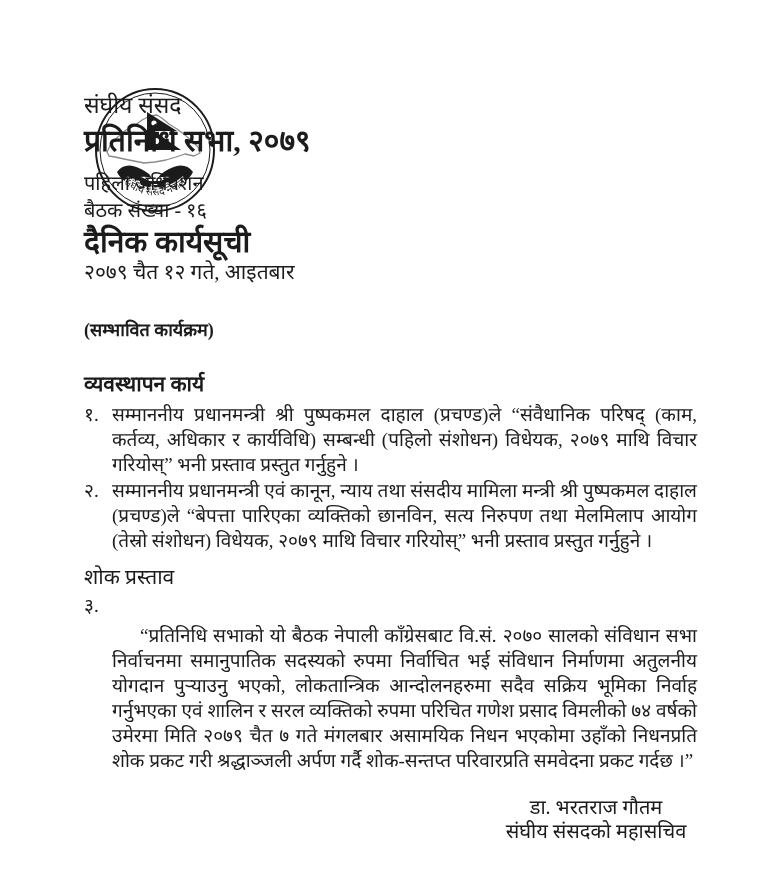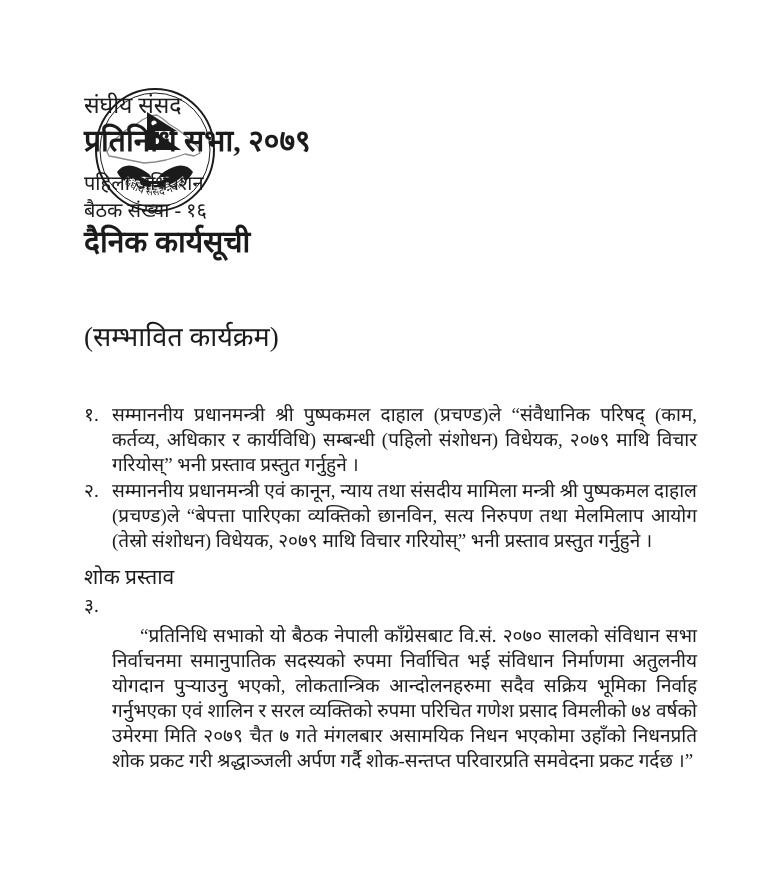--- a/index.html
+++ b/index.html
@@ -13,21 +13,21 @@
     overflow:hidden;
   }
   .centerband{position:absolute;left:84px;width:613px;}
   .t-org{top:88px;font-size:23px;}
   .t-house{top:119px;font-size:30px;font-weight:700;}
   .t-session{top:169px;font-size:20px;}
   .t-meeting{top:196px;font-size:20px;}
   .t-doctitle{top:220px;font-size:30px;font-weight:700;}
   .t-date{top:257px;font-size:21px;}
   .t-time{top:289px;font-size:21px;}
-  .t-programme{top:317px;font-size:27px;font-weight:400;}
+  .t-programme{top:317px;font-size:18px;font-weight:700;}
   .t-sec1{top:369px;font-size:21px;font-weight:700;}
   .t-sec2{top:562px;font-size:21px;font-weight:400;}
   .agenda-item{
     position:absolute;left:84px;width:613px;
     padding-left:28px;box-sizing:border-box;
     font-size:19px;line-height:25px;
     text-align:justify;
   }
   .agenda-item .num{
     position:absolute;left:0;top:0;
@@ -81,35 +81,41 @@
         <textPath href="#seal-arc" startOffset="50%" text-anchor="middle">संघीय संसद नेपाल</textPath>
       </text>
     </svg>
   </div>
 
   <div class="centerband t-org">संघीय संसद</div>
   <div class="centerband t-house">प्रतिनिधि सभा, २०७९</div>
   <div class="centerband t-session">पहिलो अधिवेशन</div>
   <div class="centerband t-meeting">बैठक संख्या - १६</div>
   <div class="centerband t-doctitle">दैनिक कार्यसूची</div>
+  <div class="centerband t-date">२०७९ चैत १२ गते, आइतबार</div>
   <div class="centerband t-programme">(सम्भावित कार्यक्रम)</div>
 
+  <div class="centerband t-sec1">व्यवस्थापन कार्य</div>
 
   <div class="agenda-item item-1">
     <span class="num">१.</span>
     <span>सम्माननीय प्रधानमन्त्री श्री पुष्पकमल दाहाल (प्रचण्ड)ले “संवैधानिक परिषद् (काम, कर्तव्य, अधिकार र कार्यविधि) सम्बन्धी (पहिलो संशोधन) विधेयक, २०७९ माथि विचार गरियोस्” भनी प्रस्ताव प्रस्तुत गर्नुहुने ।</span>
   </div>
 
   <div class="agenda-item item-2">
     <span class="num">२.</span>
     <span>सम्माननीय प्रधानमन्त्री एवं कानून, न्याय तथा संसदीय मामिला मन्त्री श्री पुष्पकमल दाहाल (प्रचण्ड)ले “बेपत्ता पारिएका व्यक्तिको छानविन, सत्य निरुपण तथा मेलमिलाप आयोग (तेस्रो संशोधन) विधेयक, २०७९ माथि विचार गरियोस्” भनी प्रस्ताव प्रस्तुत गर्नुहुने ।</span>
   </div>
 
   <div class="centerband t-sec2">शोक प्रस्ताव</div>
 
   <div class="agenda-item item-3">
     <span class="num">३.</span>
   </div>
 
   <div class="quote-block">“प्रतिनिधि सभाको यो बैठक नेपाली काँग्रेसबाट वि.सं. २०७० सालको संविधान सभा निर्वाचनमा समानुपातिक सदस्यको रुपमा निर्वाचित भई संविधान निर्माणमा अतुलनीय योगदान पुऱ्याउनु भएको, लोकतान्त्रिक आन्दोलनहरुमा सदैव सक्रिय भूमिका निर्वाह गर्नुभएका एवं शालिन र सरल व्यक्तिको रुपमा परिचित गणेश प्रसाद विमलीको ७४ वर्षको उमेरमा मिति २०७९ चैत ७ गते मंगलबार असामयिक निधन भएकोमा उहाँको निधनप्रति शोक प्रकट गरी श्रद्धाञ्जली अर्पण गर्दै शोक-सन्तप्त परिवारप्रति समवेदना प्रकट गर्दछ ।”</div>
 
+  <div class="signature">
+    <div>डा. भरतराज गौतम</div>
+    <div>संघीय संसदको महासचिव</div>
+  </div>
 
 </div>
 
 </body></html>

